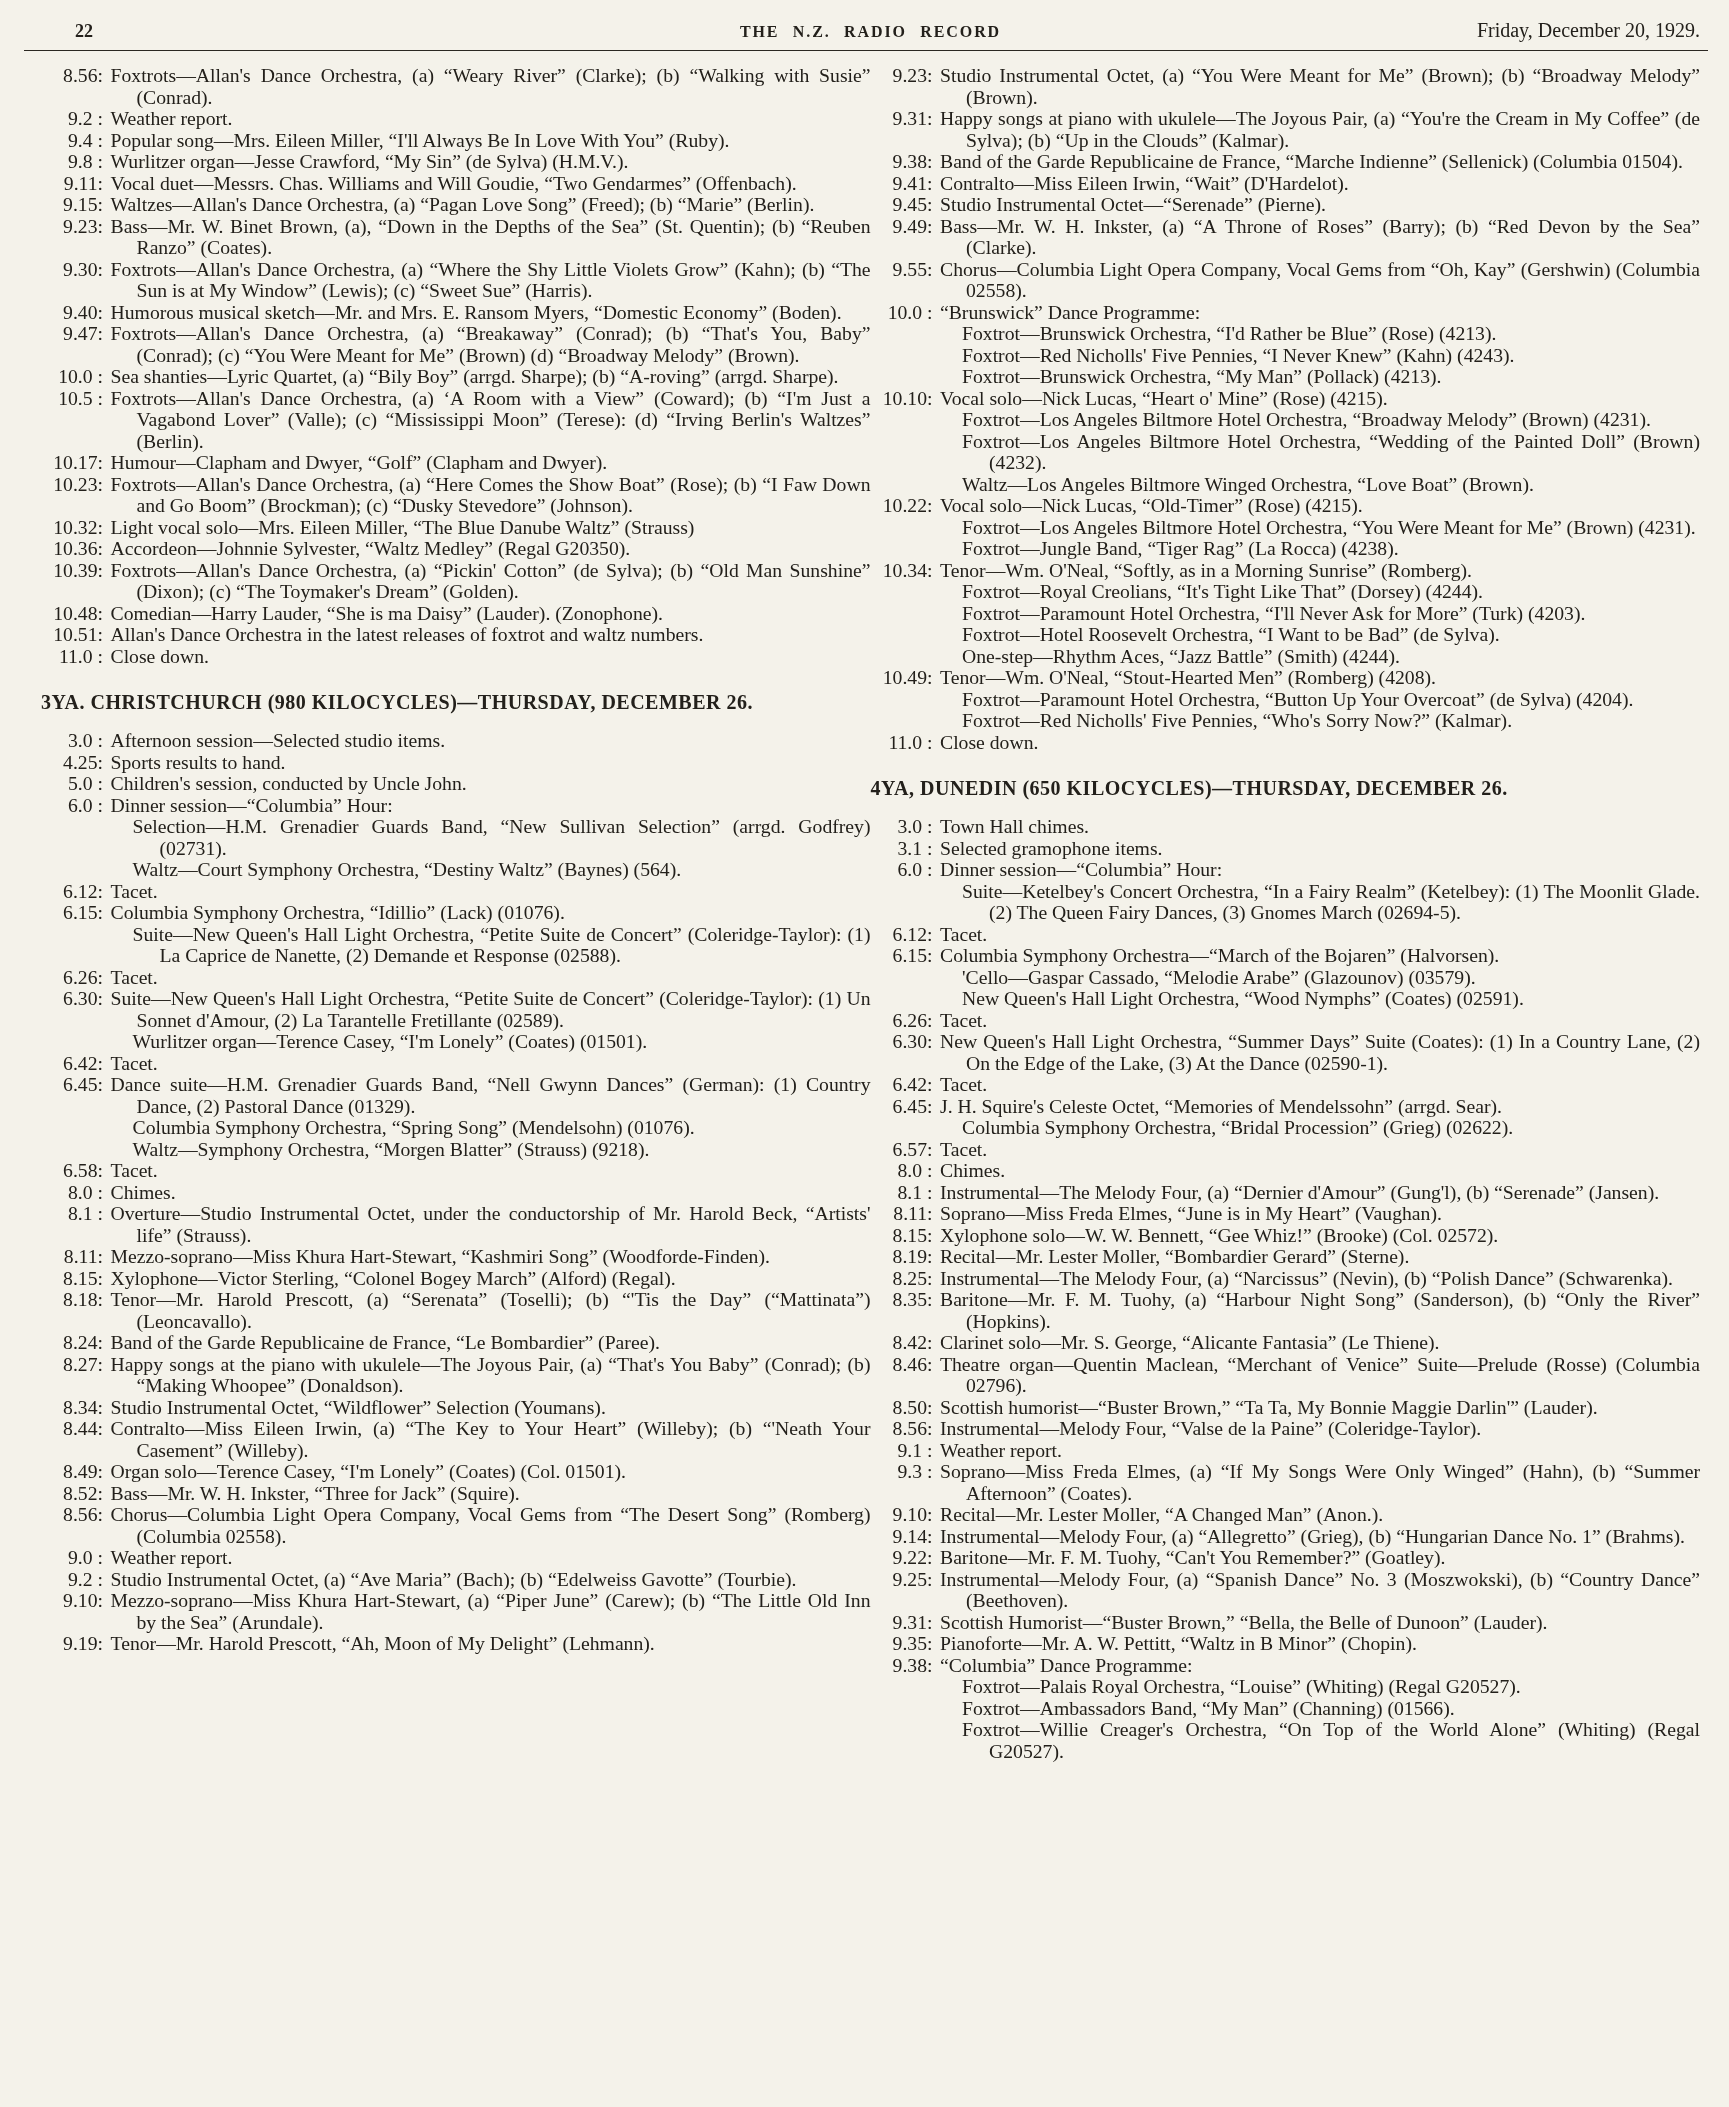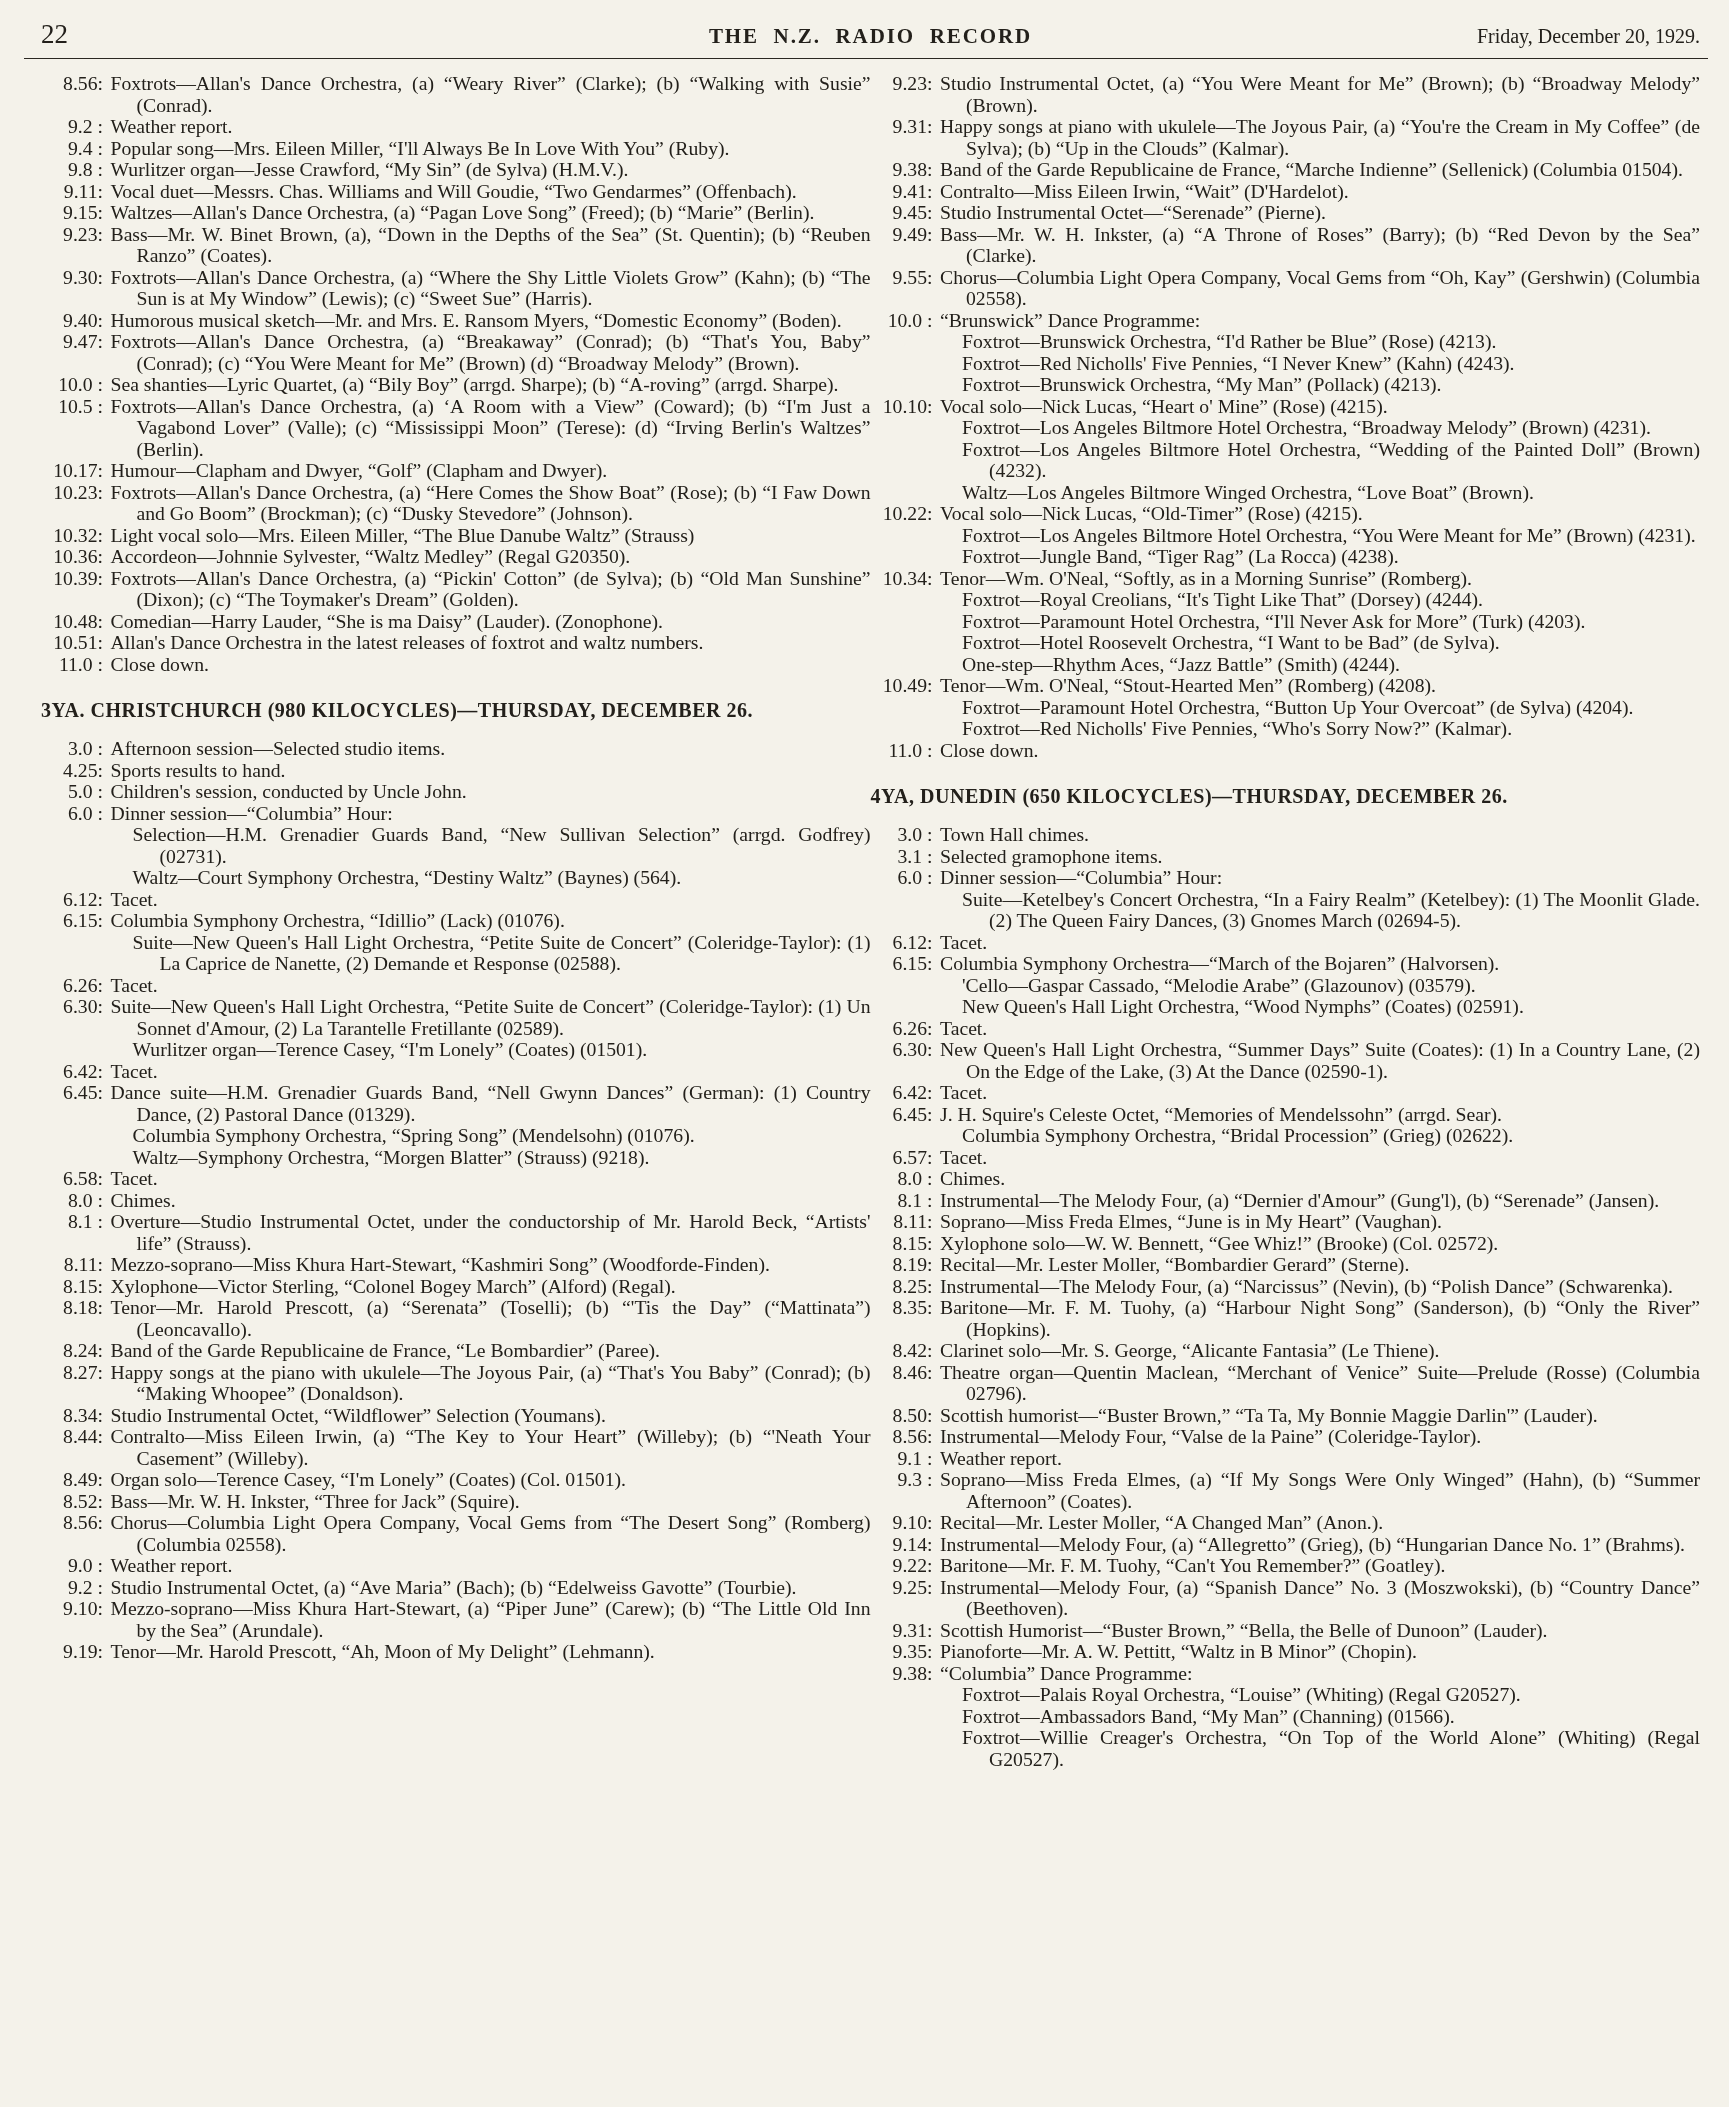--- a/index.html
+++ b/index.html
@@ -11,23 +11,23 @@
     font-family: "Liberation Serif", "DejaVu Serif", serif;
     overflow: hidden;
     position: relative;
   }
   .masthead {
     display: grid;
     grid-template-columns: 1fr auto 1fr;
     align-items: baseline;
     padding: 19px 30px 0 41px;
   }
-  .pagenum  { font-size: 27px; font-weight: normal; justify-self: start; }
+  .pagenum  { font-size: 18px; font-weight: bold; justify-self: start; margin-left: 34px; }
   .pub-title{
-    font-size: 21px; font-weight: bold; letter-spacing: 1.9px; word-spacing: 7.5px;
+    font-size: 16px; font-weight: bold; letter-spacing: 1.9px; word-spacing: 7.5px;
     justify-self: center; white-space: nowrap;
   }
   .issue-date { font-size: 20px; font-weight: normal; justify-self: end; white-space: nowrap; }
   .header-rule {
     height: 1.9px; background: #2b2822;
     margin: 7.5px 22.5px 0 24px;
   }
   .columns {
     display: flex;
     padding: 14px 30px 0 41px;

